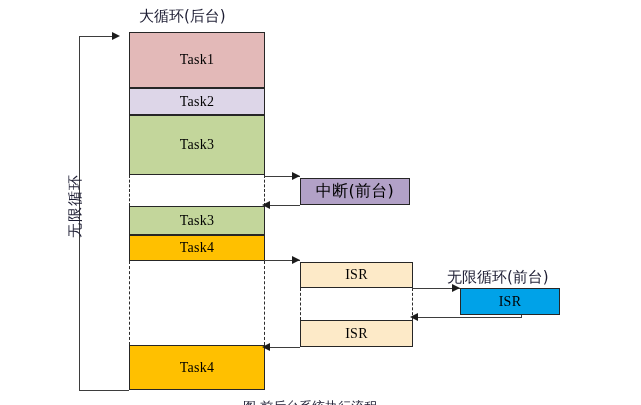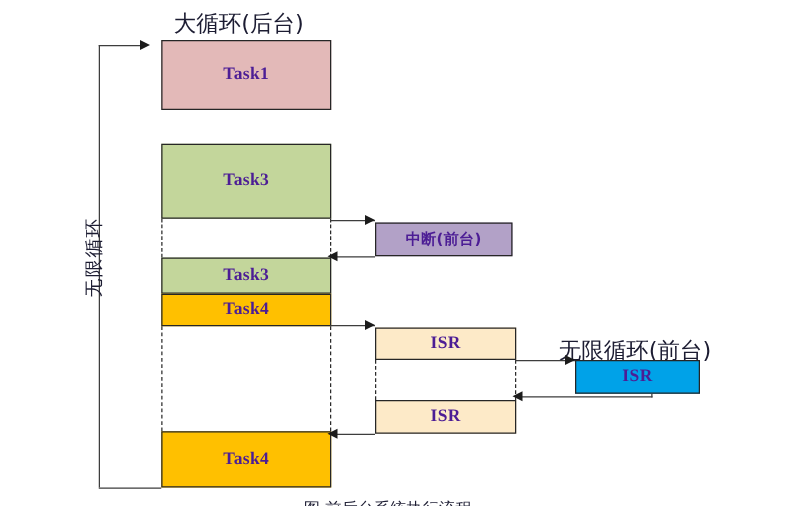--- a/index.html
+++ b/index.html
@@ -19,25 +19,24 @@
   }
 
   
   .box {
     position: absolute;
     box-sizing: border-box;
     border: 1px solid #3a3a3a;
     display: flex;
     align-items: center;
     justify-content: center;
-    color: #4c1d95;
+    color: #000000;
     font-size: 14px;
     letter-spacing: .3px;
     white-space: nowrap;
-    font-weight: bold;
   }
   .box.thick { border: 1.3px solid #262626; }
 
   
   .task1 { background: #e3b9b8; }
   .task2 { background: #ddd6e8; }
   .task3 { background: #c3d69b; }
   .task4 { background: #ffc000; }
   .isr   { background: #fdeac8; }
   .isr-nested { background: #00a2e8; }
@@ -46,26 +45,26 @@
   
   .label {
     position: absolute;
     font-size: 15px;
     color: #1a1a2e;
     white-space: nowrap;
     font-family: "DejaVu Sans", "Liberation Sans", sans-serif;
   }
   .label-cn {
     font-family: "DejaVu Sans", sans-serif;
-    font-size: 18px;
+    font-size: 15px;
     color: #1c1c32;
   }
   .box .cn {
     font-family: "DejaVu Sans", sans-serif;
-    font-size: 12px;
+    font-size: 16px;
   }
 
   
   .hline {
     position: absolute;
     height: 0;
     border-top: 1.3px solid #3d3d3d;
   }
   .vline {
     position: absolute;
@@ -128,20 +127,21 @@
   <div class="arrow-r" style="left:112px; top:31.5px;"></div>
 
   <div class="vline" style="left:79px; top:36px; height:354px;"></div>
 
   <div class="hline" style="left:79px; top:390px; width:50px;"></div>
 
   <div class="vtext" style="left:66px; top:238px;">无限循环</div>
 
   <div class="box thick task1" style="left:129px; top:32px; width:136px; height:56px;">Task1</div>
 
+  <div class="box thick task2" style="left:129px; top:88px; width:136px; height:27px;">Task2</div>
 
   <div class="box thick task3" style="left:129px; top:115px; width:136px; height:60px;">Task3</div>
 
   <div class="dash-v" style="left:129px; top:175px; height:31px;"></div>
   <div class="dash-v" style="left:264px; top:175px; height:31px;"></div>
 
   <div class="box thick task3" style="left:129px; top:206px; width:136px; height:29px;">Task3</div>
 
   <div class="box thick task4" style="left:129px; top:235px; width:136px; height:26px;">Task4</div>
 

